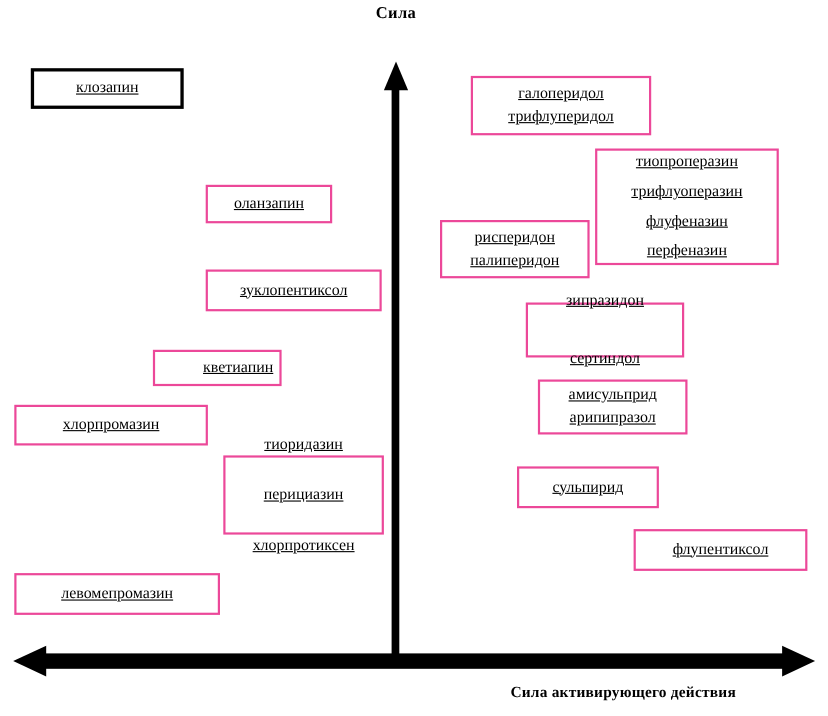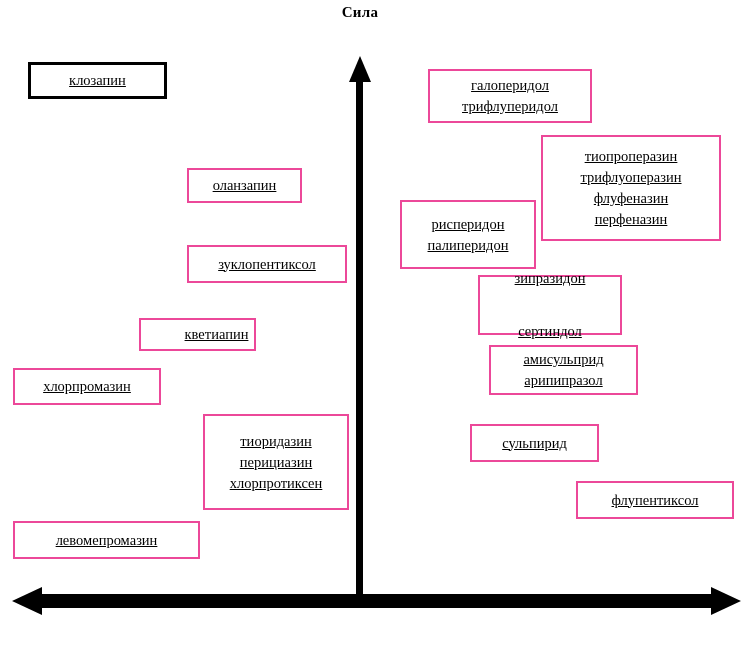--- a/index.html
+++ b/index.html
@@ -96,60 +96,61 @@
     <span>Сила</span><br>
   </div>
 
   <div class="v-axis-head" style="left:349px; top:56px;"></div>
   <div class="v-axis-line" style="left:356px; top:80px; width:7px; height:522px;"></div>
 
   <div class="h-head-left" style="left:12px; top:587px;"></div>
   <div class="h-axis-line" style="left:40px; top:594px; width:673px; height:14px;"></div>
   <div class="h-head-right" style="left:711px; top:587px;"></div>
 
+  <div class="bottom-label" style="left:464px; top:623px;">Сила активирующего действия</div>
 
   <div id="boxes-layer">
       <div class="drug-box thick" style="left: 28px; top: 62px; width: 139px; height: 37px;">
         <span class="ln">клозапин</span>
       </div>
       <div class="drug-box" style="left: 428px; top: 69px; width: 164px; height: 54px;">
         <span class="ln">галоперидол</span>
         <span class="ln">трифлуперидол</span>
       </div>
-      <div class="drug-box" style="left: 541px; top: 135px; width: 180px; height: 106px;">
+      <div class="drug-box" style="left: 541px; top: 135px; width: 167px; height: 106px; justify-content: space-between;">
         <span class="ln">тиопроперазин</span>
         <span class="ln">трифлуоперазин</span>
         <span class="ln">флуфеназин</span>
         <span class="ln">перфеназин</span>
       </div>
       <div class="drug-box" style="left: 187px; top: 168px; width: 115px; height: 35px;">
         <span class="ln">оланзапин</span>
       </div>
-      <div class="drug-box" style="left: 400px; top: 200px; width: 136px; height: 69px;">
+      <div class="drug-box" style="left: 400px; top: 200px; width: 136px; height: 53px;">
         <span class="ln">рисперидон</span>
         <span class="ln">палиперидон</span>
       </div>
       <div class="drug-box" style="left: 187px; top: 245px; width: 160px; height: 38px;">
         <span class="ln">зуклопентиксол</span>
       </div>
-      <div class="drug-box" style="left: 478px; top: 275px; width: 144px; height: 60px; gap: 32px;">
+      <div class="drug-box" style="left: 478px; top: 275px; width: 144px; height: 50px; gap: 32px;">
         <span class="ln">зипразидон</span>
         <span class="ln">сертиндол</span>
       </div>
       <div class="drug-box" style="left: 139px; top: 318px; width: 117px; height: 33px; padding-left: 38px;">
         <span class="ln">кветиапин</span>
       </div>
-      <div class="drug-box" style="left: 489px; top: 345px; width: 149px; height: 50px;">
+      <div class="drug-box" style="left: 489px; top: 345px; width: 136px; height: 50px;">
         <span class="ln">амисульприд</span>
         <span class="ln">арипипразол</span>
       </div>
-      <div class="drug-box" style="left: 13px; top: 368px; width: 148px; height: 37px;">
+      <div class="drug-box" style="left: 13px; top: 368px; width: 176px; height: 37px;">
         <span class="ln">хлорпромазин</span>
       </div>
-      <div class="drug-box" style="left: 203px; top: 414px; width: 146px; height: 96px;">
+      <div class="drug-box" style="left: 203px; top: 414px; width: 146px; height: 72px; gap: 25px;">
         <span class="ln">тиоридазин</span>
         <span class="ln">перициазин</span>
         <span class="ln">хлорпротиксен</span>
       </div>
       <div class="drug-box" style="left: 470px; top: 424px; width: 129px; height: 38px;">
         <span class="ln">сульпирид</span>
       </div>
       <div class="drug-box" style="left: 576px; top: 481px; width: 158px; height: 38px;">
         <span class="ln">флупентиксол</span>
       </div>

